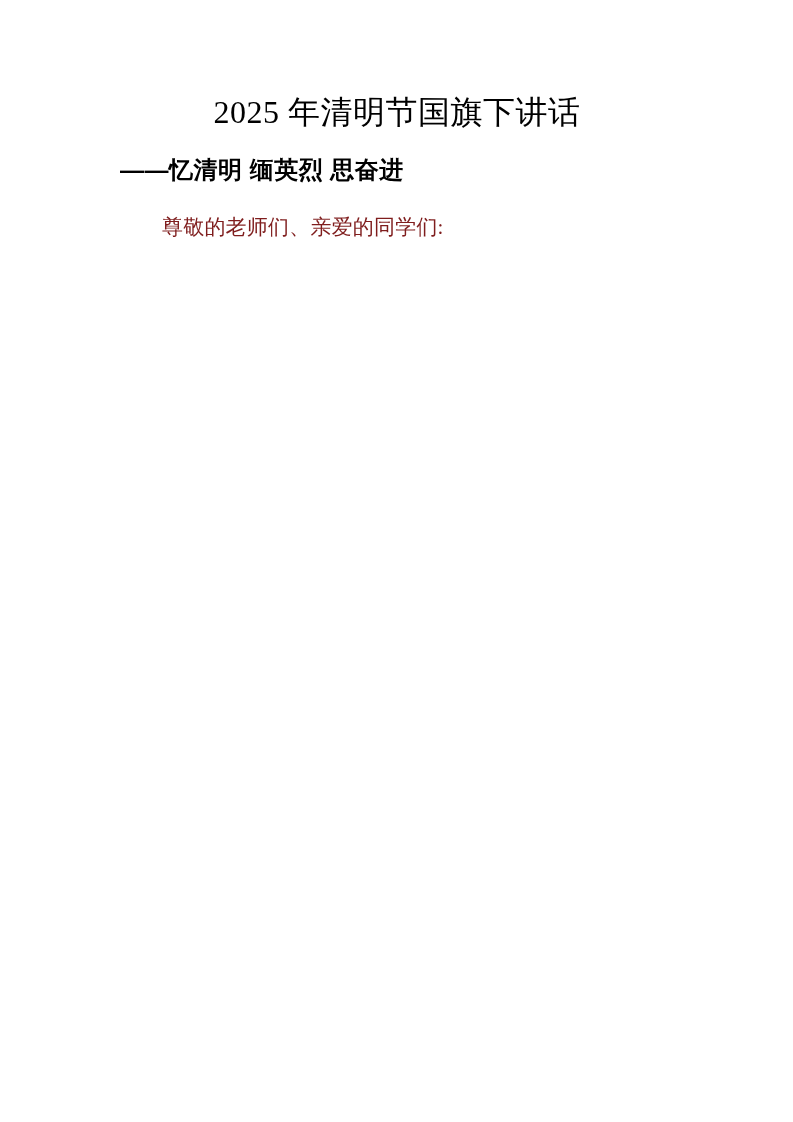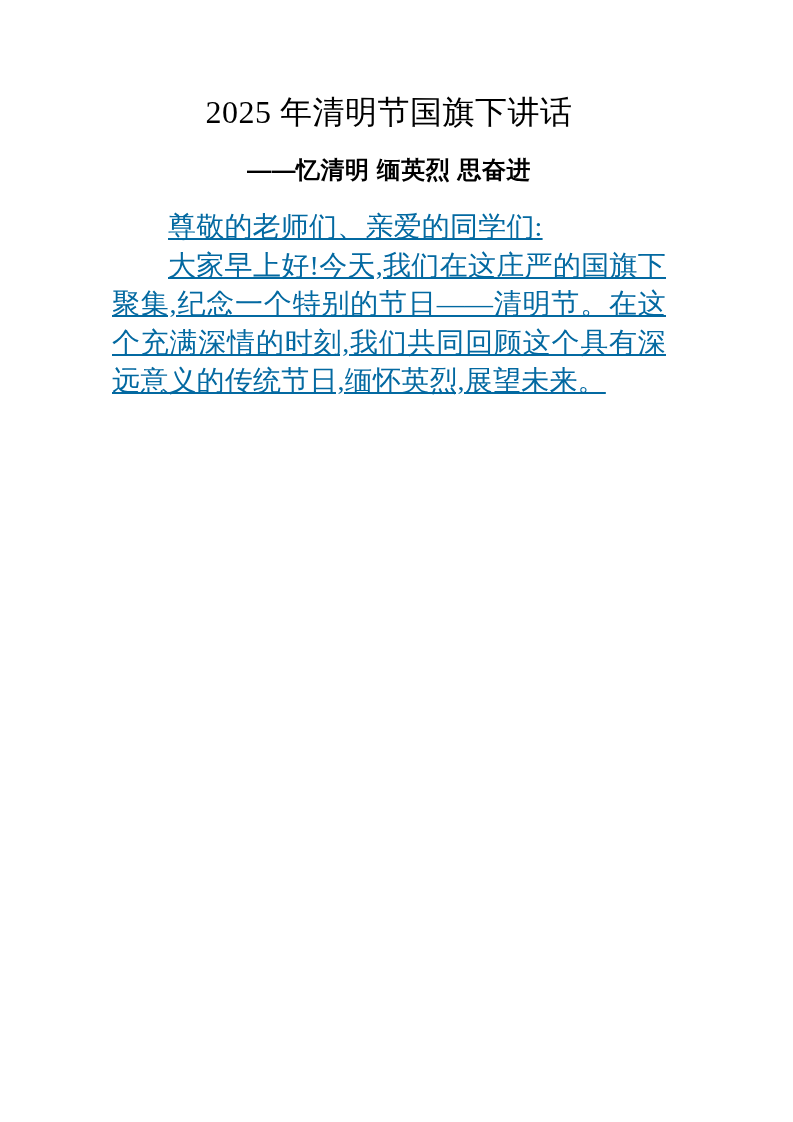--- a/index.html
+++ b/index.html
@@ -13,21 +13,21 @@
     position: relative;
     width: 793px;
     height: 1122px;
     background: #ffffff;
     overflow: hidden;
     box-sizing: border-box;
   }
 
   .doc-body {
     position: absolute;
-    left: 112px;
+    left: 120px;
     top: 0;
     width: 554px;
   }
 
   .doc-title {
     font-family: "Liberation Serif", "DejaVu Serif", serif;
     font-size: 32px;
     line-height: 40px;
     font-weight: 400;
     color: #000000;
@@ -37,59 +37,56 @@
     padding-top: 92px;
     white-space: nowrap;
   }
 
   .doc-subtitle {
     font-family: "Liberation Sans", "DejaVu Sans", sans-serif;
     font-size: 24px;
     line-height: 32px;
     font-weight: 700;
     color: #000000;
-    text-align: center;
     letter-spacing: 0.5px;
     margin: 0;
     padding-top: 22px;
     white-space: nowrap;
   }
 
   .doc-paragraphs {
     margin: 0;
     padding-top: 22px;
   }
 
   .doc-para {
     font-family: "Liberation Serif", "DejaVu Serif", serif;
-    font-size: 28px;
+    font-size: 21px;
     line-height: 38.6px;
-    color: #0369a1;
+    color: #7f1d1d;
     text-align: justify;
     text-justify: inter-ideograph;
     margin: 0;
     text-indent: 2em;
     letter-spacing: 0.2px;
     word-break: break-all;
-    text-decoration: underline;
   }
 
   .doc-para.salutation {
     text-indent: 2em;
   }
 </style>
 </head>
 <body>
 
 <div class="page">
   <div class="doc-body">
 
     <h1 class="doc-title">2025 年清明节国旗下讲话</h1>
 
     <h2 class="doc-subtitle">——忆清明 缅英烈 思奋进</h2>
 
     <div class="doc-paragraphs">
       <p class="doc-para salutation">尊敬的老师们、亲爱的同学们:</p>
-      <p class="doc-para">大家早上好!今天,我们在这庄严的国旗下聚集,纪念一个特别的节日——清明节。在这个充满深情的时刻,我们共同回顾这个具有深远意义的传统节日,缅怀英烈,展望未来。</p>
     </div>
 
   </div>
 </div>
 
 </body></html>

